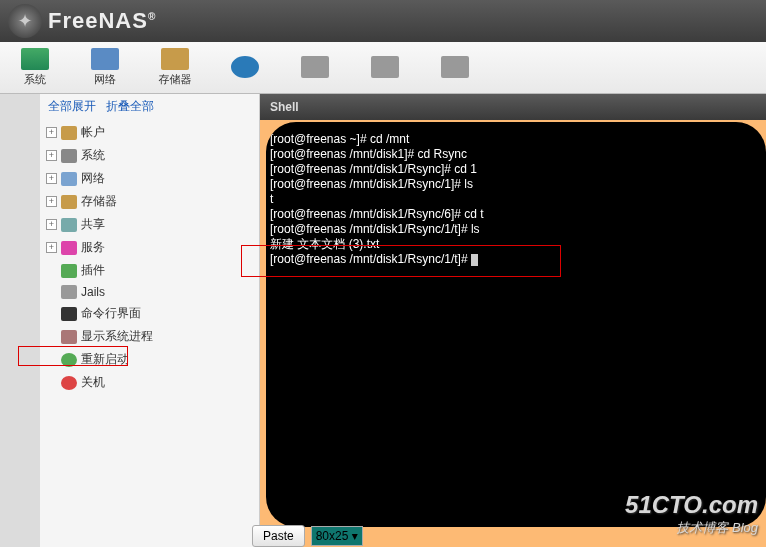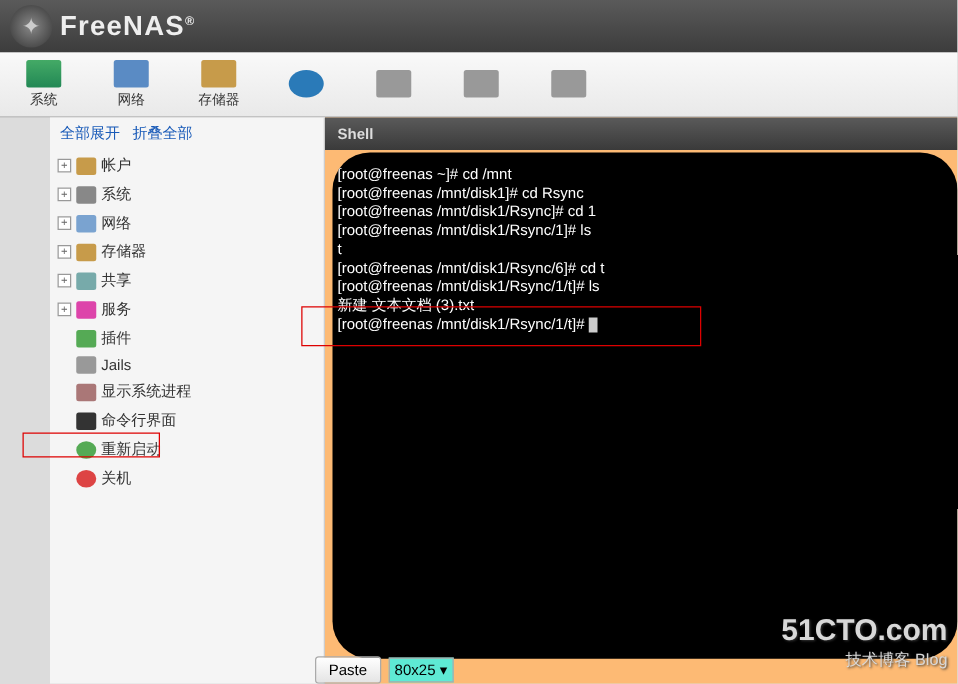--- a/index.html
+++ b/index.html
@@ -44,23 +44,23 @@
 
   .content { flex:1; background:#fdba74; position:relative;}
   .shell-title { background:linear-gradient(#5a5a5a,#3a3a3a); color:#ddd; font-size:12px; padding:6px 10px; font-weight:bold;}
   .term { position:absolute; left:6px; top:28px; right:0; bottom:20px; background:#000; color:#fff; font-family: "Courier New", monospace; font-size:12px; padding:10px 4px; line-height:15px; overflow:hidden;border-radius:30px;}
   .term .line{white-space:pre;}
   .cursor{display:inline-block;width:7px;height:12px;background:#ccc;vertical-align:middle;}
   .hl2 { left:241px; top:245px; width:320px; height:32px; border:1px solid #d00; position:absolute; pointer-events:none;}
 
   .bottom-ctl { position:absolute; left:228px; bottom:0; display:flex; gap:6px; align-items:center;margin-left:24px;}
   .btn { background:linear-gradient(#fff,#e4e4e4); border:1px solid #aaa; border-radius:3px; padding:3px 10px; font-size:12px; cursor:pointer;}
-  .sel { background:#5eead4; border:1px solid #aaa; padding:2px 4px; font-size:12px;}
-
-  .watermark { position:absolute; right:8px; bottom:10px; text-align:right; color:#d8d8d8; text-shadow:1px 1px 2px #333; pointer-events:none;}
+  .sel { background:#0f766e; border:1px solid #aaa; padding:2px 4px; font-size:12px;}
+
+  .watermark { position:absolute; right:8px; bottom:10px; text-align:right; color:#d8d8d8; text-shadow:1px 1px 2px #333; font-style:italic; pointer-events:none;}
   .watermark .big{ font-size:24px; font-weight:bold;}
   .watermark .sm{ font-size:13px;}
 </style>
 </head>
 <body>
 
 <div class="header">
   <div class="logo-circle">✦</div>
   <div class="brand">
     <span>FreeNAS</span><sup>®</sup>
@@ -140,27 +140,27 @@
           <span class="licon plug"></span>
           <span>插件</span>
         </div>
         <div class="tree-item">
           <span style="width:15px;display:inline-block"></span>
           <span class="licon jail"></span>
           <span>Jails</span>
         </div>
         <div class="tree-item">
           <span style="width:15px;display:inline-block"></span>
+          <span class="licon shell"></span>
+          <span>命令行界面</span>
+        </div>
+        <div class="tree-item">
+          <span style="width:15px;display:inline-block"></span>
           <span class="licon proc"></span>
           <span>显示系统进程</span>
-        </div>
-        <div class="tree-item">
-          <span style="width:15px;display:inline-block"></span>
-          <span class="licon shell"></span>
-          <span>命令行界面</span>
         </div>
         <div class="tree-item">
           <span style="width:15px;display:inline-block"></span>
           <span class="licon reboot"></span>
           <span>重新启动</span>
         </div>
         <div class="tree-item">
           <span style="width:15px;display:inline-block"></span>
           <span class="licon shut"></span>
           <span>关机</span>

